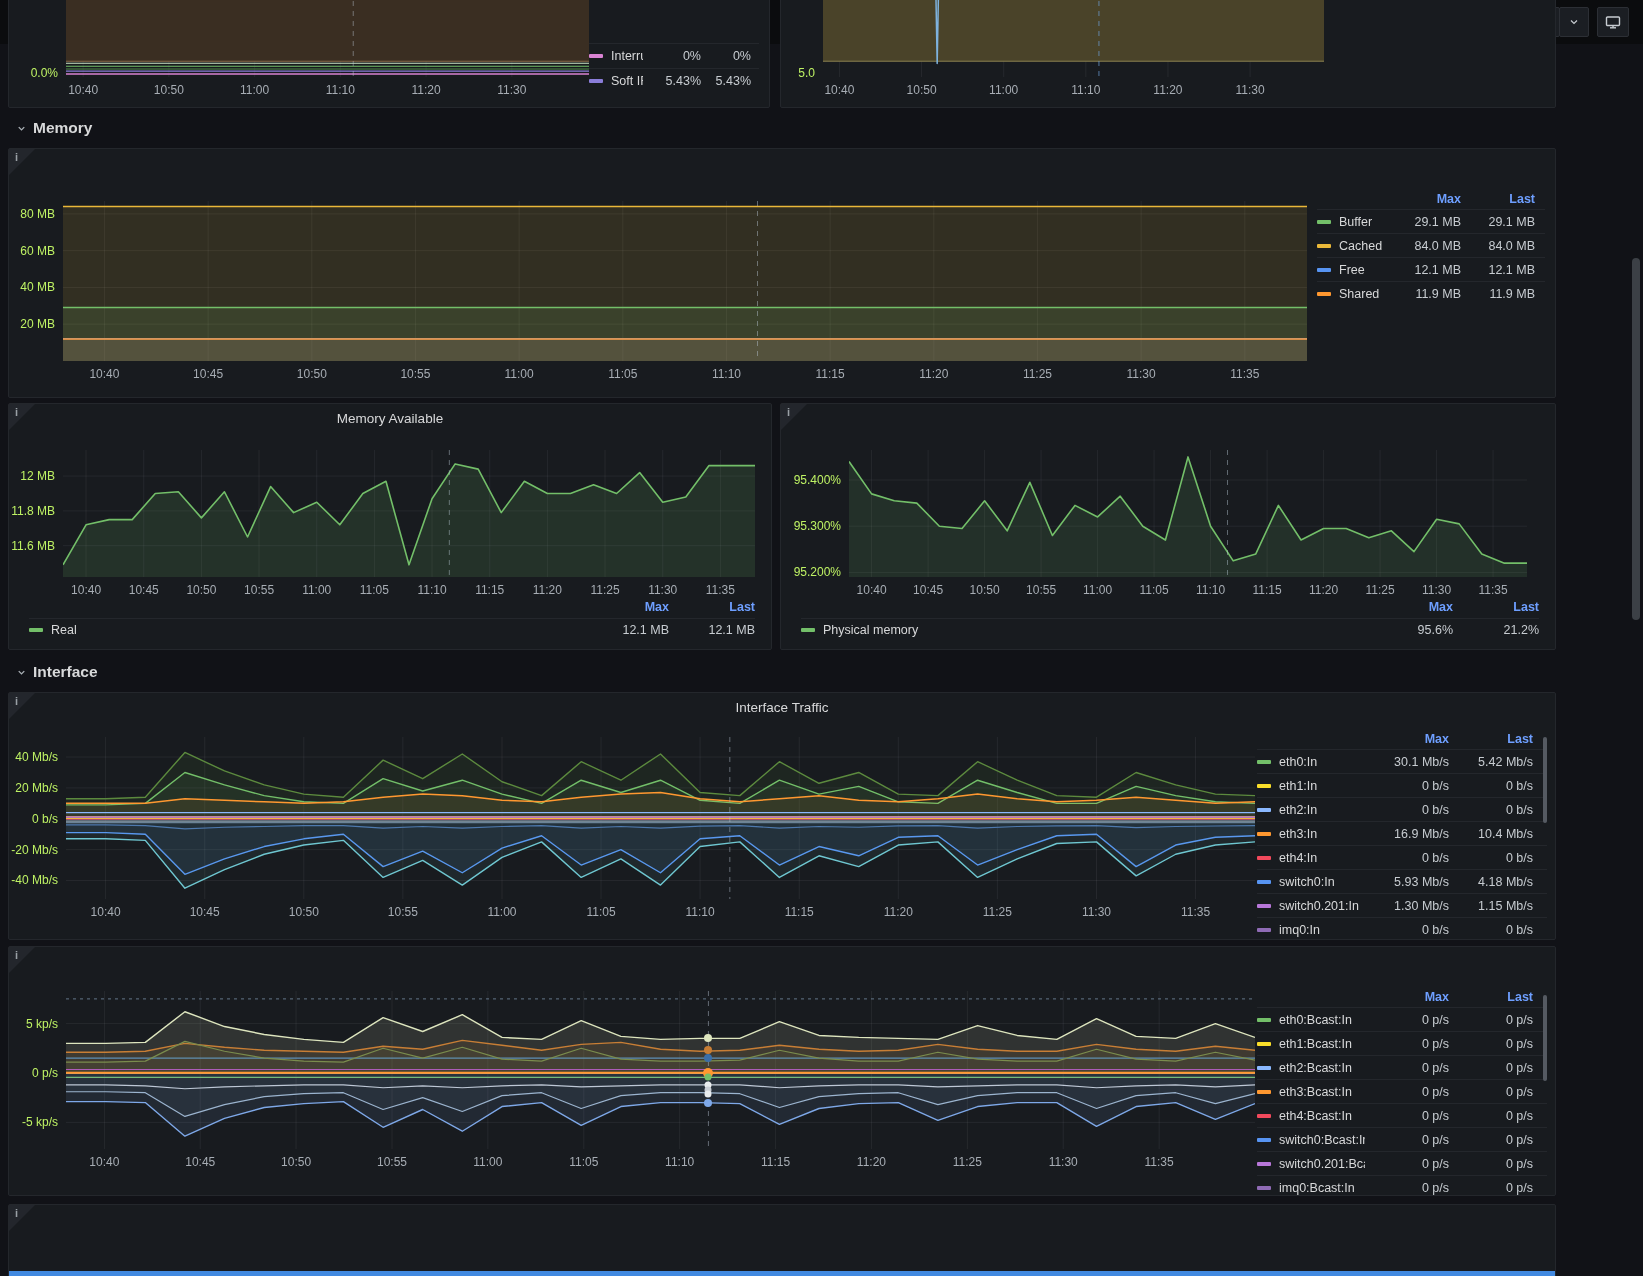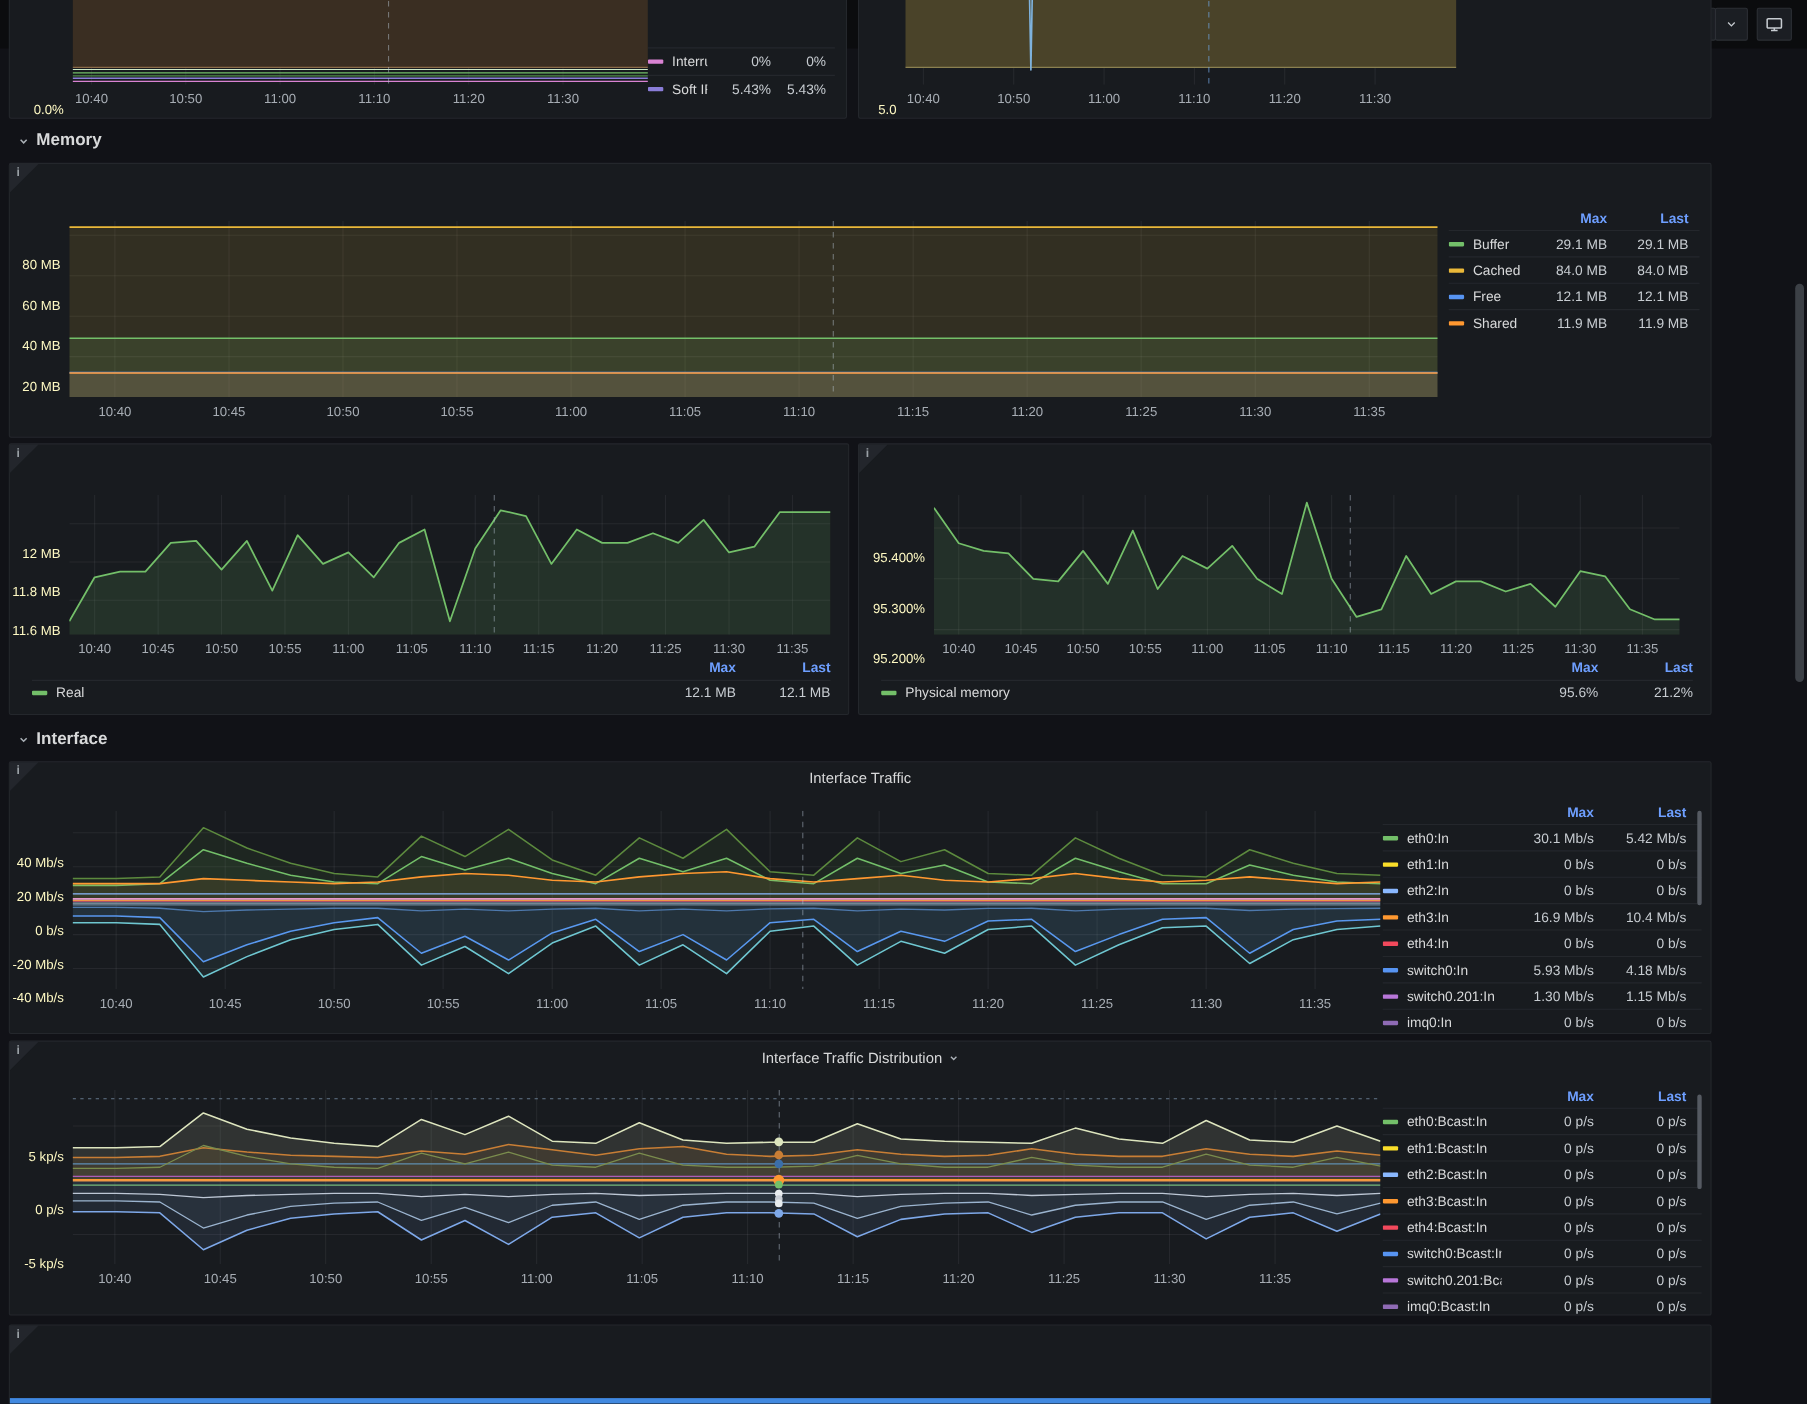--- a/index.html
+++ b/index.html
@@ -30,21 +30,21 @@
                color:#d8d9da;z-index:3;display:flex;justify-content:center;align-items:center;gap:5px;}
   .corner{position:absolute;left:0;top:0;width:0;height:0;border-top:26px solid #23262c;border-right:26px solid transparent;z-index:2;}
   .corner-i{position:absolute;left:6px;top:2px;z-index:3;font-size:11px;font-weight:700;color:#9aa0a6;}
   .corner-i::after{content:"i";}
 
   .section-head{position:absolute;display:flex;align-items:center;gap:6px;font-size:15.5px;font-weight:600;color:#d8d9da;cursor:pointer;}
 
   
   .chart{position:absolute;z-index:1;}
   .chart svg{position:absolute;left:0;top:0;width:100%;height:100%;}
-  .ylab{position:absolute;right:calc(100% + 8px);transform:translateY(-50%);font-size:12px;color:#fef9c3;white-space:nowrap;margin-top:27px;}
+  .ylab{position:absolute;right:calc(100% + 8px);transform:translateY(-50%);font-size:12px;color:#bef264;white-space:nowrap;}
   .xlab{position:absolute;top:calc(100% + 6px);transform:translateX(-50%);font-size:12px;color:#a7adb4;white-space:nowrap;}
   .mark{position:absolute;border-radius:50%;transform:translate(-50%,-50%);z-index:4;}
 
   
   .legend{position:absolute;font-size:12.5px;z-index:3;}
   .lg-row{display:grid;align-items:center;height:23px;border-top:1px solid rgba(204,204,220,0.07);}
   .lg-head{border-top:none;height:20px;}
   .lg-head .lv{color:#6e9fff;font-weight:600;}
   .ln{display:flex;align-items:center;gap:8px;color:#d8d9da;white-space:nowrap;overflow:hidden;cursor:pointer;}
   .lv{text-align:right;color:#c7ccd1;white-space:nowrap;}
@@ -302,20 +302,23 @@
           <span class="ln"><i class="sw" style="background:#FF9830"></i>Shared</span>
           <span class="lv">11.9 MB</span>
           <span class="lv">11.9 MB</span>
         </div>
       </div>
   </section>
 
   <section class="panel" style="left:8px;top:403px;width:764px;height:247px;">
     <span class="corner"></span>
       <span class="corner-i"></span>
+    <div class="panel-title">
+        <span>Memory Available</span>
+      </div>
     <div class="chart" style="left:54px;right:16px;top:46px;bottom:72px;">
         <svg viewBox="0 0 1000 400" preserveAspectRatio="none">
           <line x1="33.3" y1="0" x2="33.3" y2="400" stroke="rgba(204,204,220,0.08)" vector-effect="non-scaling-stroke"></line>
           <line x1="116.7" y1="0" x2="116.7" y2="400" stroke="rgba(204,204,220,0.08)" vector-effect="non-scaling-stroke"></line>
           <line x1="200.0" y1="0" x2="200.0" y2="400" stroke="rgba(204,204,220,0.08)" vector-effect="non-scaling-stroke"></line>
           <line x1="283.3" y1="0" x2="283.3" y2="400" stroke="rgba(204,204,220,0.08)" vector-effect="non-scaling-stroke"></line>
           <line x1="366.7" y1="0" x2="366.7" y2="400" stroke="rgba(204,204,220,0.08)" vector-effect="non-scaling-stroke"></line>
           <line x1="450.0" y1="0" x2="450.0" y2="400" stroke="rgba(204,204,220,0.08)" vector-effect="non-scaling-stroke"></line>
           <line x1="533.3" y1="0" x2="533.3" y2="400" stroke="rgba(204,204,220,0.08)" vector-effect="non-scaling-stroke"></line>
           <line x1="616.7" y1="0" x2="616.7" y2="400" stroke="rgba(204,204,220,0.08)" vector-effect="non-scaling-stroke"></line>
@@ -532,28 +535,20 @@
           <span class="ln"><i class="sw" style="background:#8F6BB5"></i>imq0:In</span>
           <span class="lv">0 b/s</span>
           <span class="lv">0 b/s</span>
         </div>
       </div>
   </section>
 
   <section class="panel" style="left:8px;top:946px;width:1548px;height:250px;">
     <span class="corner"></span>
       <span class="corner-i"></span>
-    <div class="panel-title">
-      <span>Interface Traffic Distribution</span>
-      <span class="icon">
-          <svg width="10" height="10" viewBox="0 0 16 16" fill="none" stroke="#aab0b6">
-            <polyline points="4,6 8,10 12,6" stroke-width="2"></polyline>
-          </svg>
-        </span>
-    </div>
     <div class="chart" style="left:57px;right:300px;top:44px;bottom:46px;">
         <svg viewBox="0 0 1000 400" preserveAspectRatio="none">
           <line x1="32.3" y1="0" x2="32.3" y2="400" stroke="rgba(204,204,220,0.08)" vector-effect="non-scaling-stroke"></line>
           <line x1="112.9" y1="0" x2="112.9" y2="400" stroke="rgba(204,204,220,0.08)" vector-effect="non-scaling-stroke"></line>
           <line x1="193.5" y1="0" x2="193.5" y2="400" stroke="rgba(204,204,220,0.08)" vector-effect="non-scaling-stroke"></line>
           <line x1="274.2" y1="0" x2="274.2" y2="400" stroke="rgba(204,204,220,0.08)" vector-effect="non-scaling-stroke"></line>
           <line x1="354.8" y1="0" x2="354.8" y2="400" stroke="rgba(204,204,220,0.08)" vector-effect="non-scaling-stroke"></line>
           <line x1="435.5" y1="0" x2="435.5" y2="400" stroke="rgba(204,204,220,0.08)" vector-effect="non-scaling-stroke"></line>
           <line x1="516.1" y1="0" x2="516.1" y2="400" stroke="rgba(204,204,220,0.08)" vector-effect="non-scaling-stroke"></line>
           <line x1="596.8" y1="0" x2="596.8" y2="400" stroke="rgba(204,204,220,0.08)" vector-effect="non-scaling-stroke"></line>

